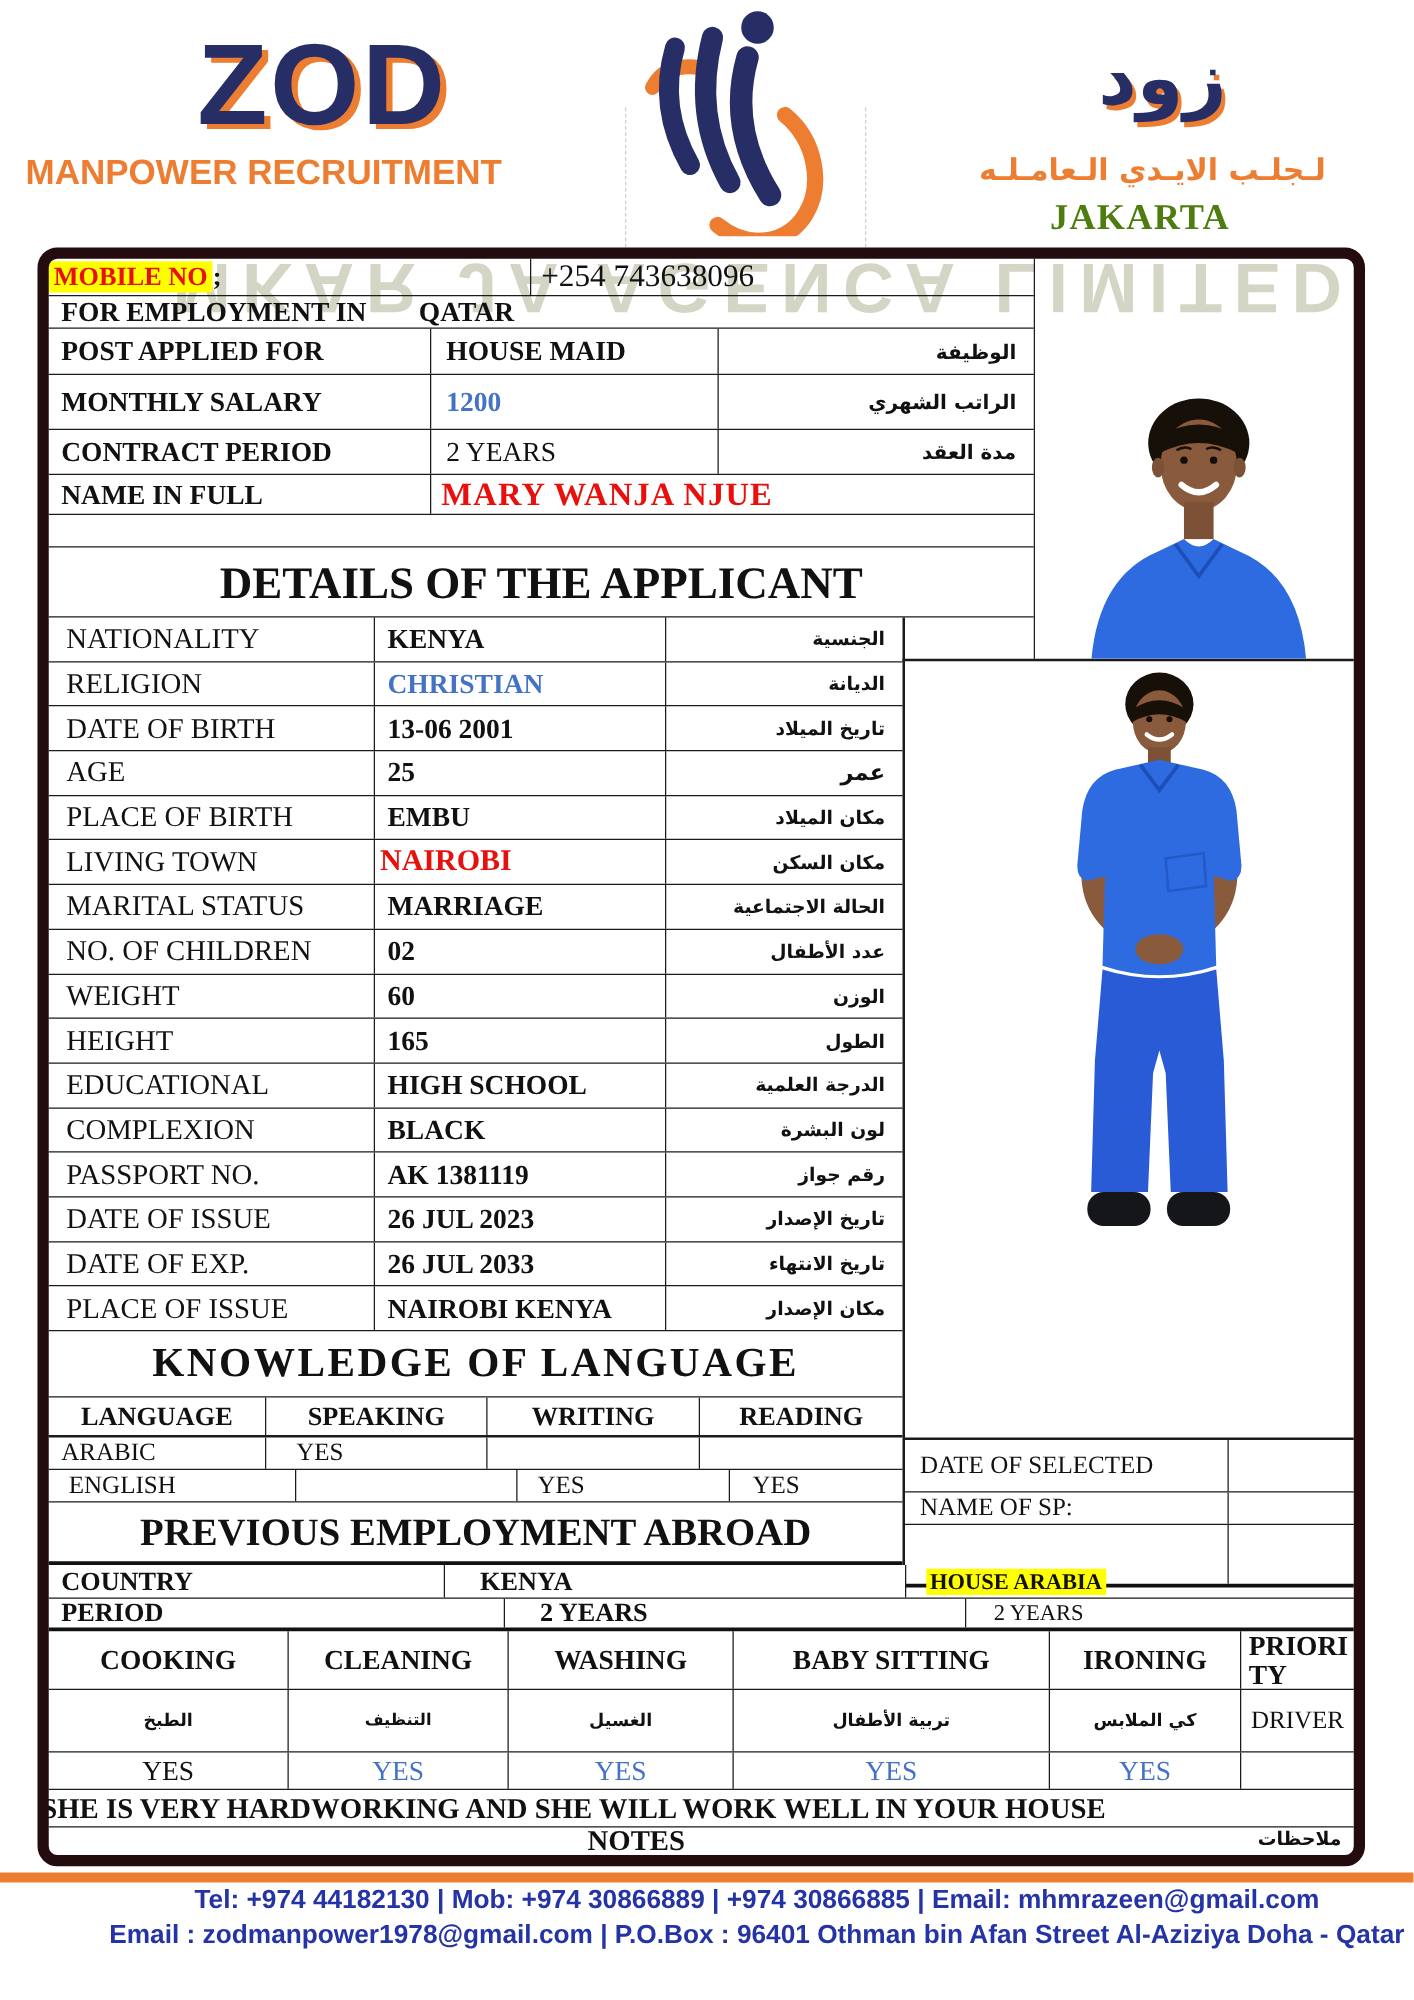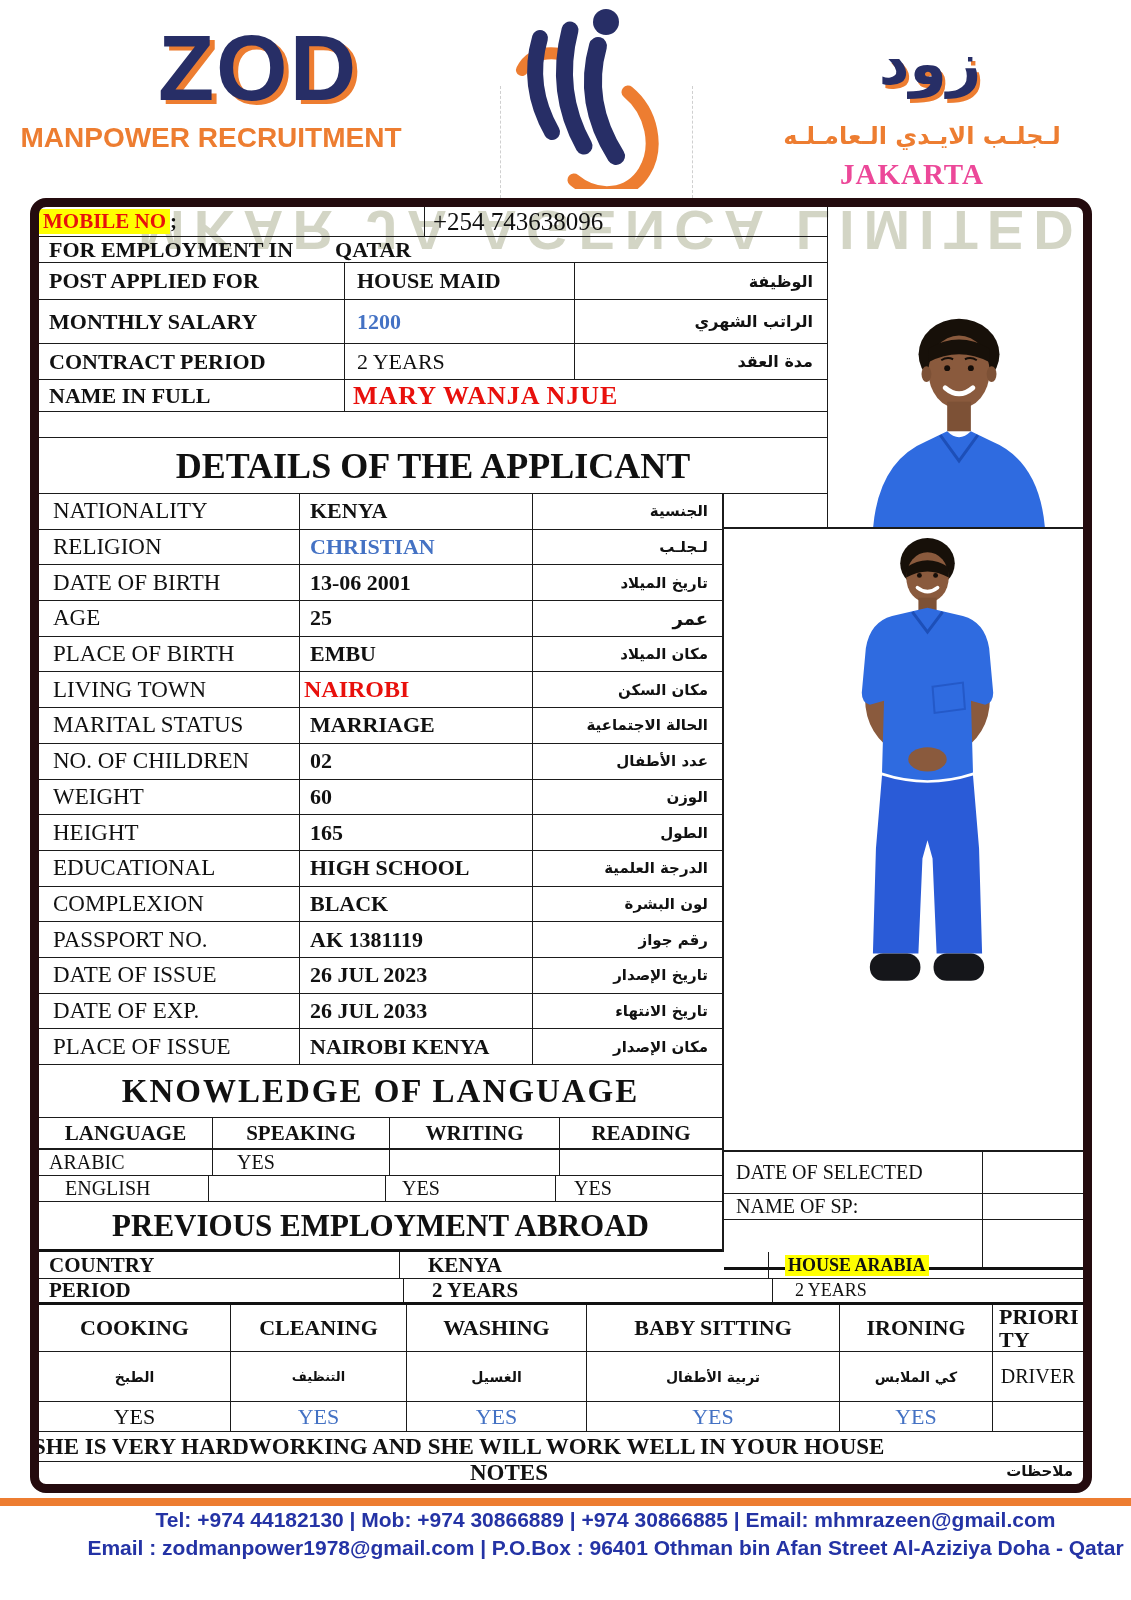--- a/index.html
+++ b/index.html
@@ -10,21 +10,21 @@
   .zod{left:108px;top:22px;width:300px;text-align:center;font-family:"Liberation Sans",sans-serif;
        font-weight:bold;font-size:92px;line-height:1.0;color:#272e66;letter-spacing:2px;
        text-shadow:5px 4px 0 #ed7d31;}
   .manpower{left:20px;top:122px;width:382px;text-align:center;font-family:"Liberation Sans",sans-serif;
        font-weight:bold;font-size:28px;color:#ed7d31;letter-spacing:0px;}
   .ar-brand{left:845px;top:30px;width:170px;text-align:center;font-family:"DejaVu Sans",sans-serif;
        font-weight:bold;font-size:60px;line-height:1.1;color:#272e66;text-shadow:3px 4px 0 #ed7d31;}
   .ar-tag{left:748px;top:122px;width:348px;text-align:center;font-family:"DejaVu Sans",sans-serif;
        font-weight:bold;font-size:24px;color:#ed7d31;direction:rtl;}
   .city{left:812px;top:158px;width:200px;text-align:center;font-weight:bold;font-size:29px;
-       letter-spacing:1px;color:#ec4899;}
+       letter-spacing:1px;color:#4d7c0f;}
   .dash{border-left:1px dashed #cfcfcf;width:0;height:112px;top:86px;}
   
   .wm{left:138px;top:196px;width:952px;height:68px;z-index:1;transform:scaleY(-1);
       font-family:"Liberation Sans",sans-serif;font-weight:bold;font-size:56px;line-height:68px;
       letter-spacing:9px;color:rgba(149,156,117,0.42);white-space:nowrap;overflow:hidden;}
   
   .form-border{left:30px;top:198px;width:1062px;height:1295px;border:9px solid #240b0e;
       border-radius:16px;z-index:6;pointer-events:none;box-sizing:border-box;}
   
   .blk{z-index:2;box-sizing:border-box;}
@@ -144,21 +144,21 @@
 
   <div class="abs blk" style="left:39px;top:494px;width:683px;height:571px;display:flex;flex-direction:column;">
     <div class="row bb" style="flex:1;">
       <div class="cell br lblR" style="width:261px;padding-left:14px;">NATIONALITY</div>
       <div class="cell br valB" style="width:233px;padding-left:10px;">KENYA</div>
       <div class="cell ar" style="flex:1;">الجنسية</div>
     </div>
     <div class="row bb" style="flex:1;">
       <div class="cell br lblR" style="width:261px;padding-left:14px;">RELIGION</div>
       <div class="cell br valB blue" style="width:233px;padding-left:10px;">CHRISTIAN</div>
-      <div class="cell ar" style="flex:1;">لـجلـب</div>
+      <div class="cell ar" style="flex:1;">الديانة</div>
     </div>
     <div class="row bb" style="flex:1;">
       <div class="cell br lblR" style="width:261px;padding-left:14px;">DATE OF BIRTH</div>
       <div class="cell br valB" style="width:233px;padding-left:10px;">13-06 2001</div>
       <div class="cell ar" style="flex:1;">تاريخ الميلاد</div>
     </div>
     <div class="row bb" style="flex:1;">
       <div class="cell br lblR" style="width:261px;padding-left:14px;">AGE</div>
       <div class="cell br valB" style="width:233px;padding-left:10px;">25</div>
       <div class="cell ar" style="flex:1;font-size:18px;">عمر</div>
@@ -254,21 +254,21 @@
       <div class="cell br center" style="width:170px;font-weight:bold;font-size:21px;">WRITING</div>
       <div class="cell center" style="flex:1;font-weight:bold;font-size:21px;">READING</div>
     </div>
     <div class="row bb" style="height:26px;">
       <div class="cell br langTxt" style="width:174px;padding-left:10px;">ARABIC</div>
       <div class="cell br langTxt" style="width:177px;padding-left:24px;">YES</div>
       <div class="cell br langTxt" style="width:170px;padding-left:16px;"></div>
       <div class="cell langTxt" style="flex:1;padding-left:18px;"></div>
     </div>
     <div class="row bb" style="height:26px;">
-      <div class="cell br langTxt" style="width:170px;padding-left:26px;">ENGLISH</div>
+      <div class="cell br langTxt" style="width:198px;padding-left:16px;">ENGLISH</div>
       <div class="cell br langTxt" style="width:177px;padding-left:24px;"></div>
       <div class="cell br langTxt" style="width:170px;padding-left:16px;">YES</div>
       <div class="cell langTxt" style="flex:1;padding-left:18px;">YES</div>
     </div>
   </div>
 
   <div class="abs blk" style="left:724px;top:1150px;width:359px;border-top:2.4px solid #1b1b1b;box-sizing:border-box;">
     <div class="row bb" style="height:42px;gap:24px;">
       <div class="cell br langTxt" style="width:259px;padding-left:12px;">DATE OF SELECTED</div>
       <div class="cell" style="flex:1;"></div>
@@ -282,21 +282,21 @@
       <div class="cell" style="flex:1;"></div>
     </div>
   </div>
 
   <div class="abs blk" style="left:39px;top:1202px;width:683px;">
     <div class="row bb3 title" style="height:50px;font-size:31px;display:flex;align-items:center;">PREVIOUS EMPLOYMENT ABROAD</div>
   </div>
 
   <div class="abs blk" style="left:39px;top:1252px;width:1044px;">
     <div class="row bb" style="height:27px;">
-      <div class="cell br lblB" style="width:361px;padding-left:10px;font-size:21px;">COUNTRY</div>
+      <div class="cell br lblB" style="width:317px;padding-left:10px;font-size:21px;">COUNTRY</div>
       <div class="cell br valB" style="width:369px;padding-left:28px;font-size:21px;">KENYA</div>
       <div class="cell" style="flex:1;padding-left:16px;">
         <span class="hl" style="font-weight:bold;font-size:18px;padding:0 3px;">HOUSE ARABIA</span>
       </div>
     </div>
     <div class="row bb3" style="height:26px;">
       <div class="cell br lblB" style="width:365px;padding-left:10px;font-size:21px;">PERIOD</div>
       <div class="cell br valB" style="width:369px;padding-left:28px;font-size:21px;">2 YEARS</div>
       <div class="cell" style="flex:1;padding-left:22px;font-size:18px;">2 YEARS</div>
     </div>

